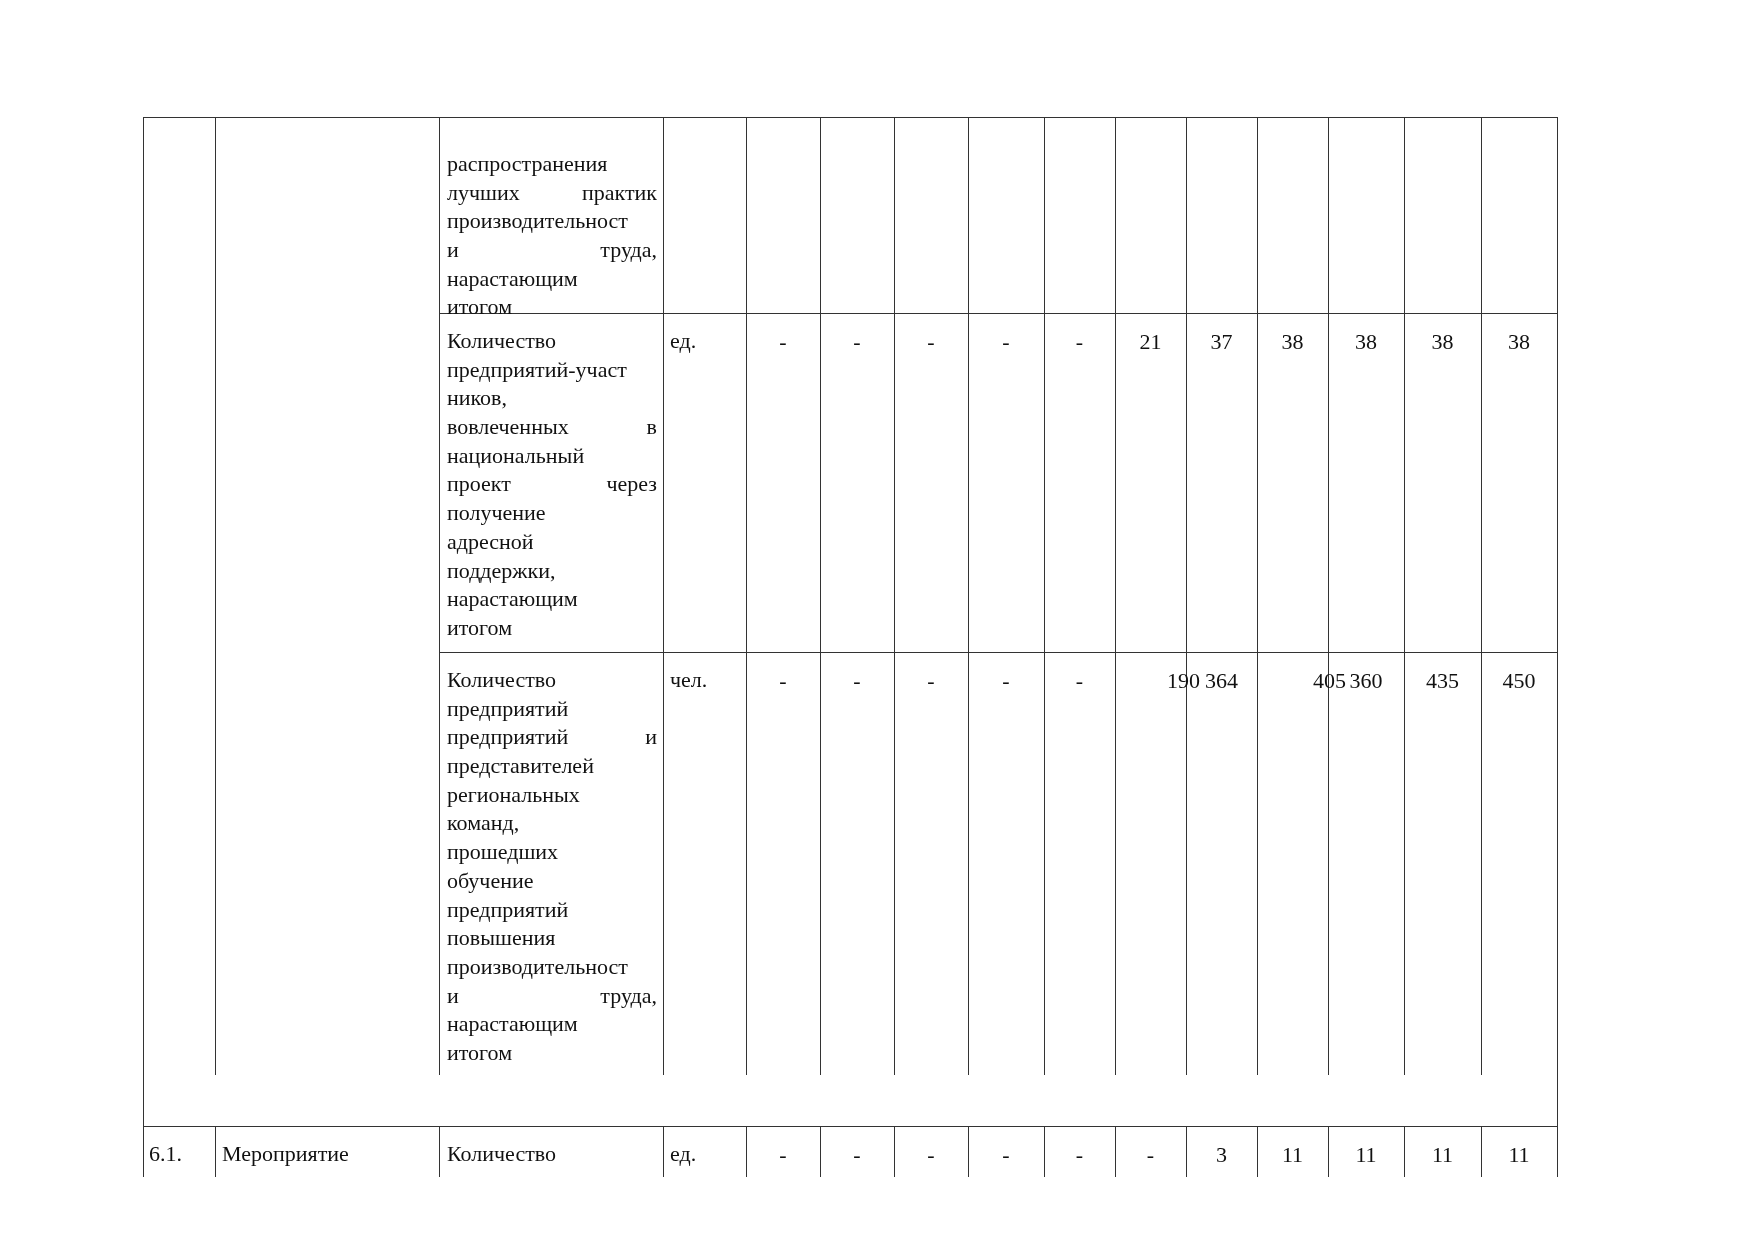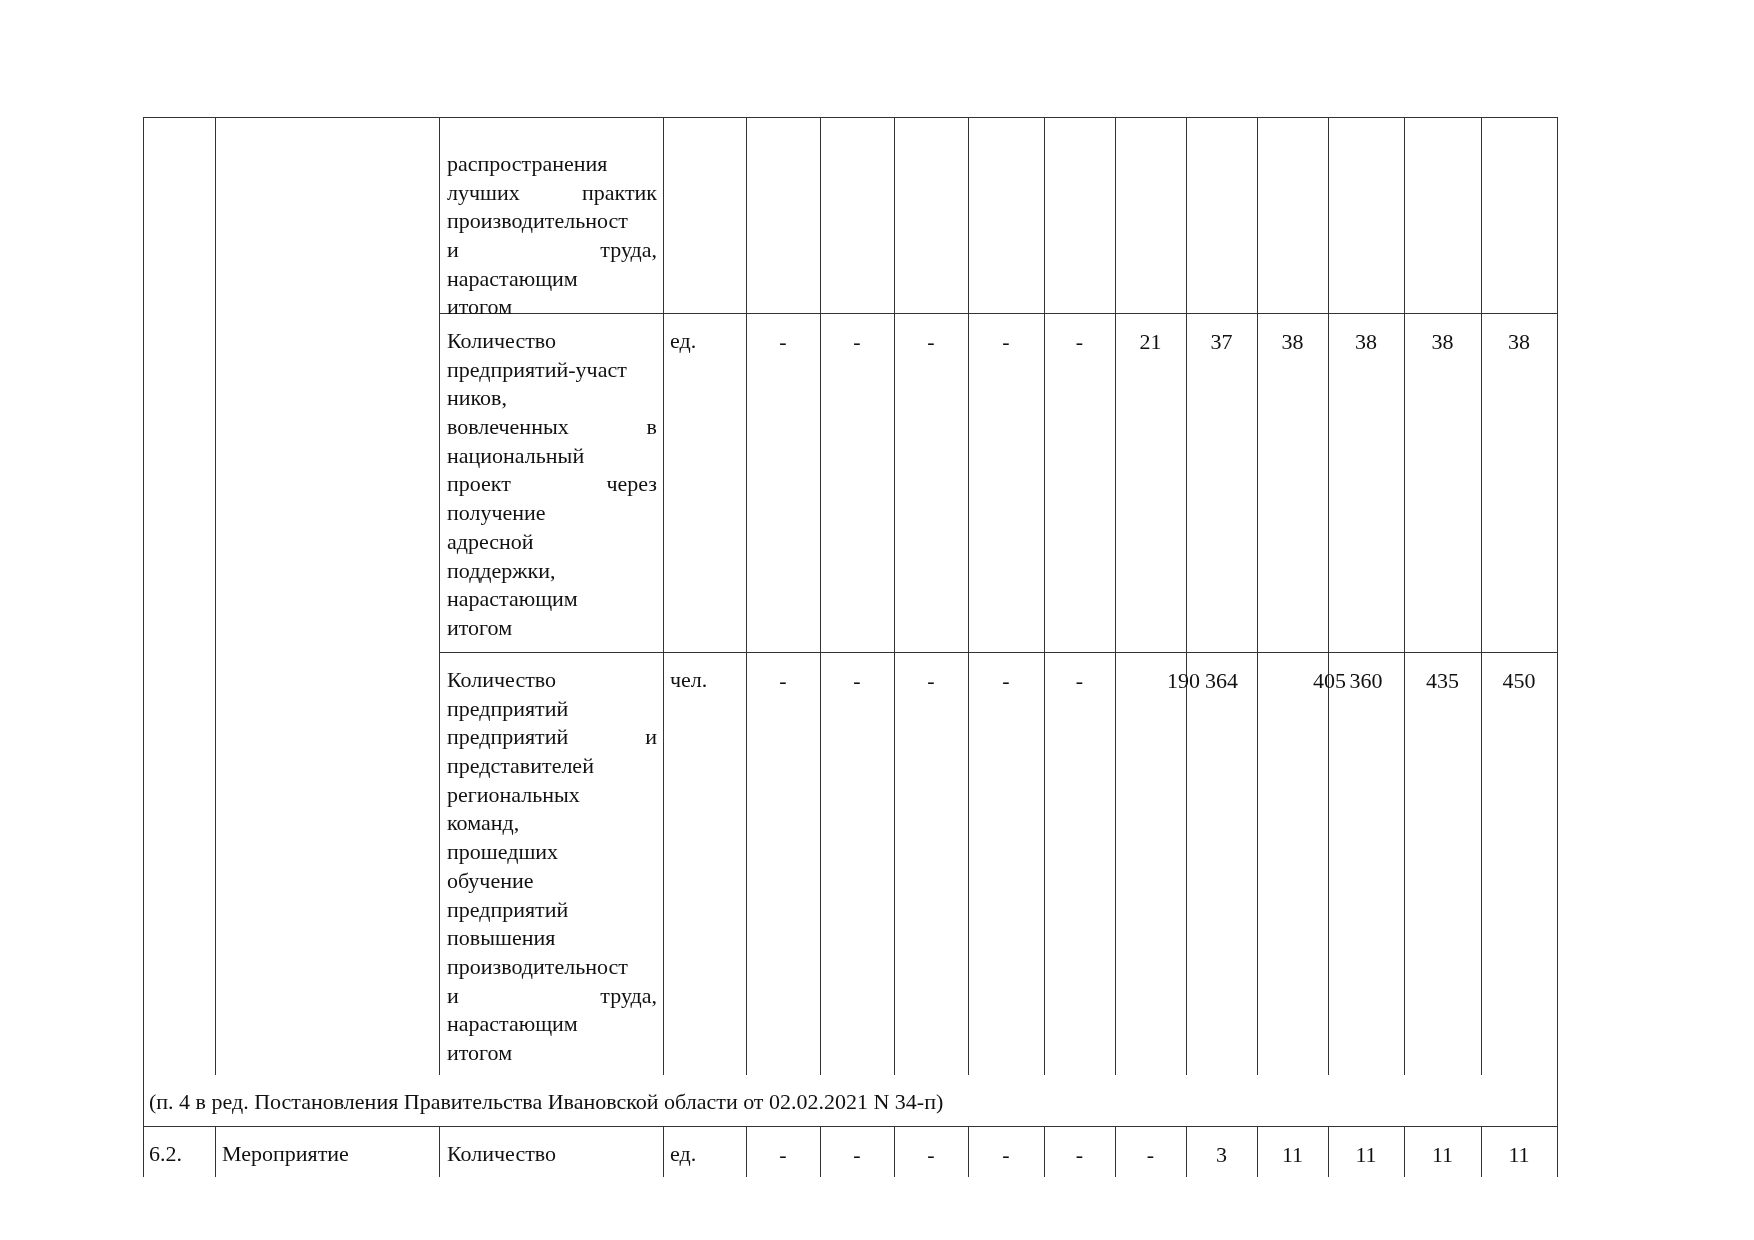--- a/index.html
+++ b/index.html
@@ -126,22 +126,21 @@
     <div class="num" style="left: 820px; top: 667px; width: 74px;">-</div>
     <div class="num" style="left: 894px; top: 667px; width: 74px;">-</div>
     <div class="num" style="left: 968px; top: 667px; width: 76px;">-</div>
     <div class="num" style="left: 1044px; top: 667px; width: 71px;">-</div>
     <div class="num" style="left: 1115px; top: 667px; width: 71px; margin-left: 33px;">190</div>
     <div class="num" style="left: 1186px; top: 667px; width: 71px;">364</div>
     <div class="num" style="left: 1257px; top: 667px; width: 71px; padding-left: 37px;">405</div>
     <div class="num" style="left: 1328px; top: 667px; width: 76px;">360</div>
     <div class="num" style="left: 1404px; top: 667px; width: 77px;">435</div>
     <div class="num" style="left: 1481px; top: 667px; width: 76px;">450</div>
-    <div class="note" style="left: 149px; top: 1088px;">(п. 4 в ред. Постановления Правительства Ивановской области от 02.02.2021 N 34-п)</div>
-    <div class="cell-text" style="left: 149px; top: 1140px;">6.2.</div>
+    <div class="cell-text" style="left: 149px; top: 1140px;">6.1.</div>
     <div class="cell-text" style="left: 222px; top: 1140px;">Мероприятие</div>
     <div class="cell-text" style="left: 447px; top: 1140px;">Количество</div>
     <div class="cell-text" style="left: 670px; top: 1140px;">ед.</div>
     <div class="num" style="left: 746px; top: 1141px; width: 74px;">-</div>
     <div class="num" style="left: 820px; top: 1141px; width: 74px;">-</div>
     <div class="num" style="left: 894px; top: 1141px; width: 74px;">-</div>
     <div class="num" style="left: 968px; top: 1141px; width: 76px;">-</div>
     <div class="num" style="left: 1044px; top: 1141px; width: 71px;">-</div>
     <div class="num" style="left: 1115px; top: 1141px; width: 71px;">-</div>
     <div class="num" style="left: 1186px; top: 1141px; width: 71px;">3</div>

